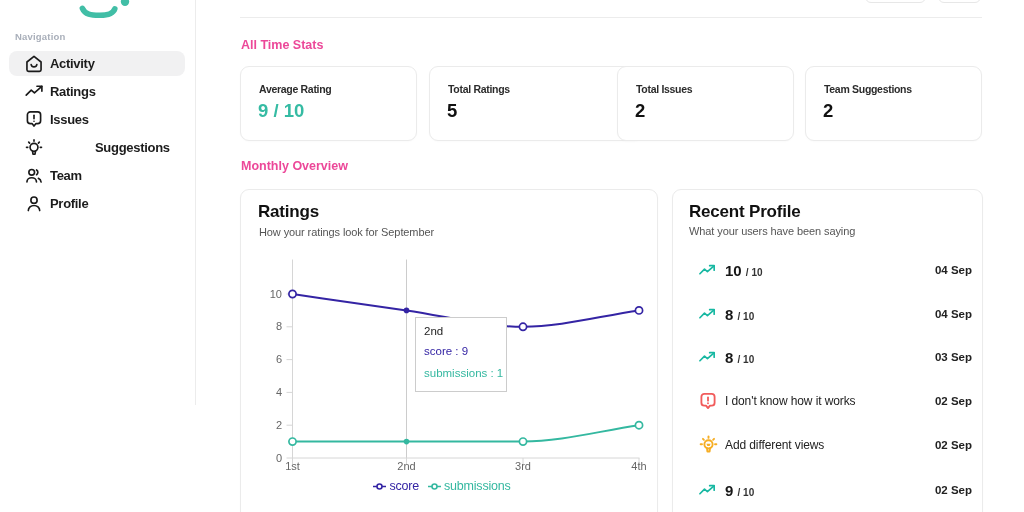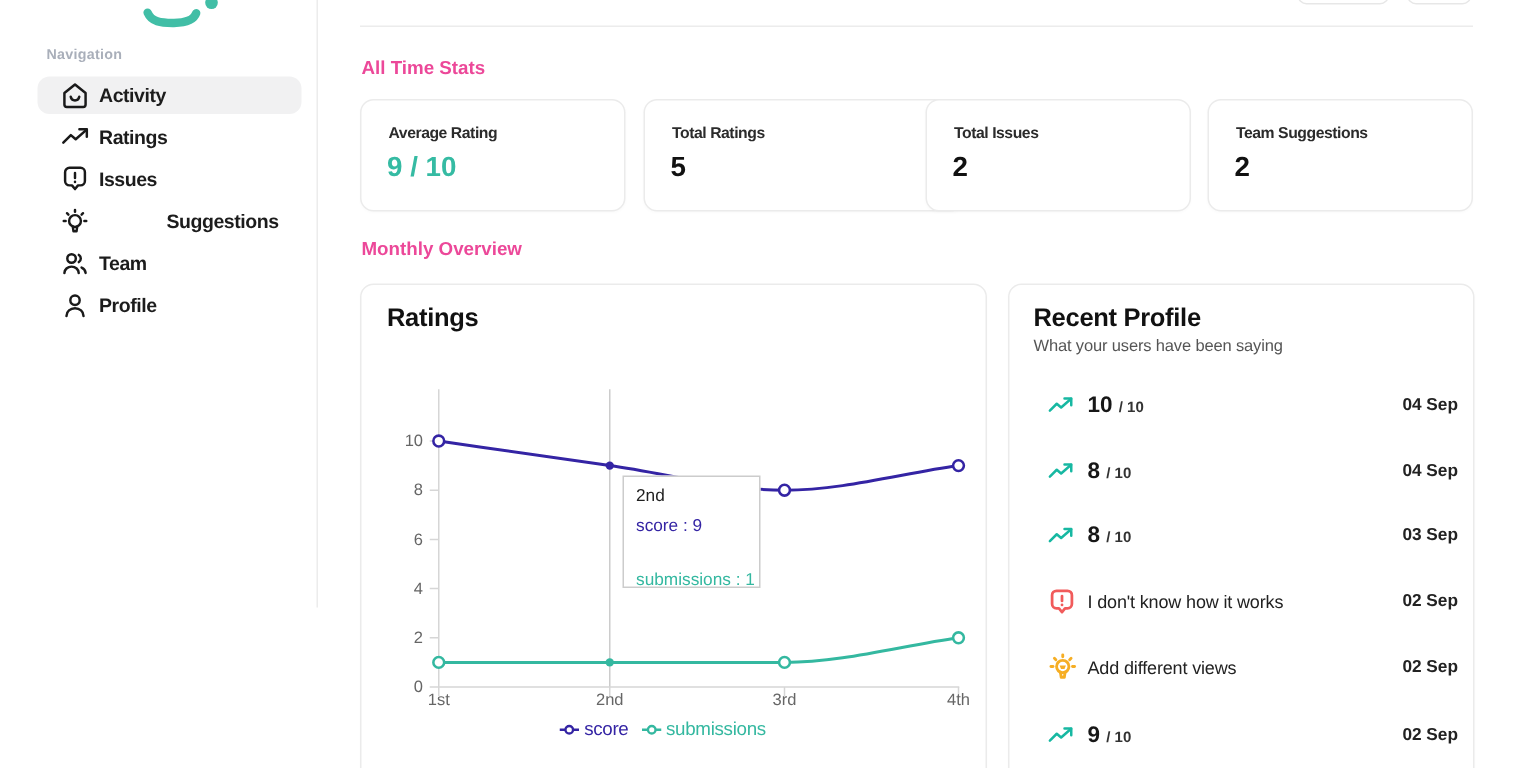--- a/index.html
+++ b/index.html
@@ -1,21 +1,21 @@
 <!DOCTYPE html>
 <html><head>
 <meta charset="utf-8">
 <style>
 * { margin:0; padding:0; box-sizing:border-box; }
 html,body { width:1024px; height:512px; overflow:hidden; }
 body { font-family:"Liberation Sans", sans-serif; background:#ffffff; position:relative; color:#1f1f1f; }
 .abs { position:absolute; }
 
 
-#sidebar { position:absolute; left:16px; top:0; width:196px; height:405px; background:#fff; border-right:1px solid #ececec; }
+#sidebar { position:absolute; left:0; top:0; width:196px; height:405px; background:#fff; border-right:1px solid #ececec; }
 #navlabel { position:absolute; left:15px; top:31px; font-size:9.5px; font-weight:700; color:#a9afba; letter-spacing:0.2px; }
 .mitem { position:absolute; left:9px; width:176px; height:25px; border-radius:8px; display:flex; align-items:center; }
 .mitem.active { background:#f1f1f2; }
 .mitem svg { margin-left:14px; }
 .mitem .mtext { margin-left:5px; font-size:13px; font-weight:700; color:#1c1c1c; letter-spacing:-0.3px; }
 
 
 #topdiv { position:absolute; left:240px; top:17px; width:742px; height:1px; background:#ececec; }
 .topbtn { position:absolute; top:-48px; height:34px; border:1px solid #e7e7e7; border-radius:6px; background:#fff; }
 .h-section { position:absolute; font-size:12.5px; font-weight:700; color:#ec4899; letter-spacing:0; }
@@ -125,20 +125,21 @@
 </div>
 <div class="card" style="left:805px; top:66px; width:177px; height:75px;">
   <div class="statlabel">Team Suggestions</div>
   <div class="statvalue">2</div>
 </div>
 
 <div class="h-section" style="left:241px; top:159px;">Monthly Overview</div>
 
 <div class="card" id="ratingscard" style="left:240px; top:189px; width:418px; height:340px; border-radius:9px;">
   <div class="bigtitle" style="left:17px; top:12px;">Ratings</div>
+  <div class="subtitle" style="left:18px; top:35.5px;">How your ratings look for September</div>
   <svg style="position:absolute; left:0; top:0;" width="418" height="340" viewBox="0 0 418 340">
 
     <line x1="165.5" y1="69.5" x2="165.5" y2="268" stroke="#cccccc" stroke-width="1"></line>
 
     <line x1="51.5" y1="69.5" x2="51.5" y2="268" stroke="#d6d6d6" stroke-width="1"></line>
     <line x1="51.5" y1="268" x2="398.5" y2="268" stroke="#d6d6d6" stroke-width="1"></line>
 
     <line x1="45.5" y1="268" x2="51.5" y2="268" stroke="#d6d6d6"></line>
     <line x1="45.5" y1="235.2" x2="51.5" y2="235.2" stroke="#d6d6d6"></line>
     <line x1="45.5" y1="202.4" x2="51.5" y2="202.4" stroke="#d6d6d6"></line>
@@ -173,21 +174,21 @@
     <circle cx="51.5" cy="251.6" r="3.6" fill="#fff" stroke="#34b8a0" stroke-width="1.7"></circle>
     <circle cx="282" cy="251.6" r="3.6" fill="#fff" stroke="#34b8a0" stroke-width="1.7"></circle>
     <circle cx="398" cy="235.2" r="3.6" fill="#fff" stroke="#34b8a0" stroke-width="1.7"></circle>
     <circle cx="165.5" cy="120.4" r="2.8" fill="#3424a4"></circle>
     <circle cx="165.5" cy="251.6" r="2.8" fill="#34b8a0"></circle>
   </svg>
 
   <div style="position:absolute; left:174px; top:127px; width:92px; height:75px; background:#fff; border:1px solid #ccc; padding:7px 0 0 8px; white-space:nowrap; z-index:3;">
     <div style="font-size:11.5px; color:#1f1f1f;">2nd</div>
     <div style="font-size:11.5px; color:#3424a4; margin-top:8px;">score : 9</div>
-    <div style="font-size:11.5px; color:#34b8a0; margin-top:24px;">submissions : 1</div>
+    <div style="font-size:11.5px; color:#34b8a0; margin-top:10px;">submissions : 1</div>
   </div>
 
   <div style="position:absolute; left:0; top:289px; width:402px; display:flex; justify-content:center; align-items:center;">
     <svg width="13" height="13" viewBox="0 0 14 14">
         <path d="M0,7 H4.5 M9.5,7 H14" stroke="#3424a4" stroke-width="1.7"></path>
         <circle cx="7" cy="7" r="2.7" fill="none" stroke="#3424a4" stroke-width="1.7"></circle>
       </svg>
     <span style="font-size:12.5px; color:#3424a4; margin-left:3px; letter-spacing:-0.2px;">score</span>
     <svg width="13" height="13" viewBox="0 0 14 14" style="margin-left:9px;">
         <path d="M0,7 H4.5 M9.5,7 H14" stroke="#34b8a0" stroke-width="1.7"></path>

